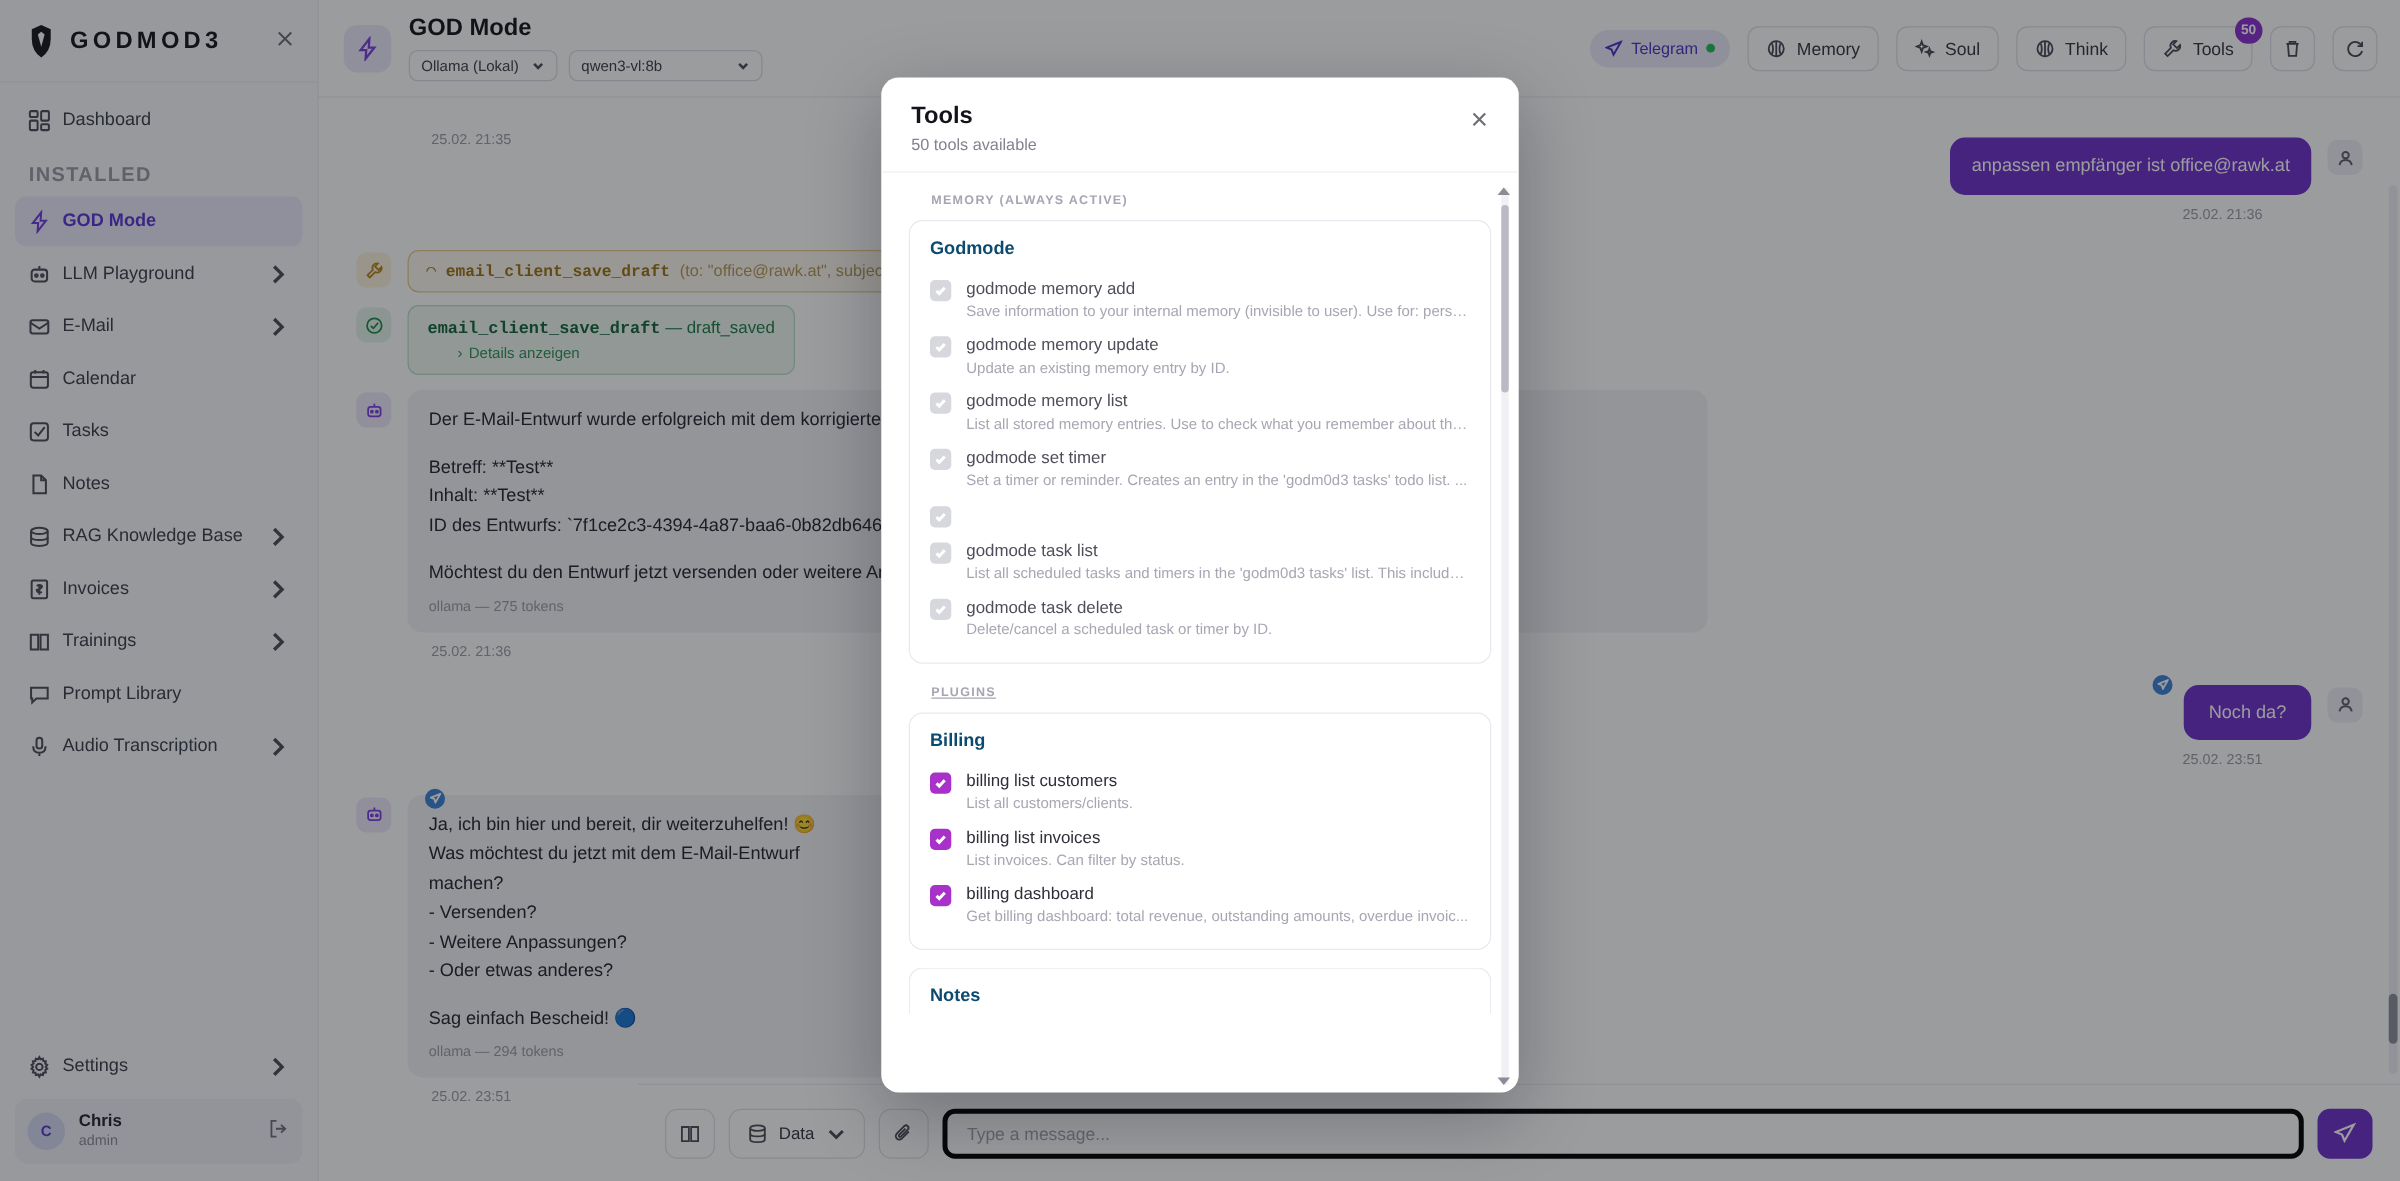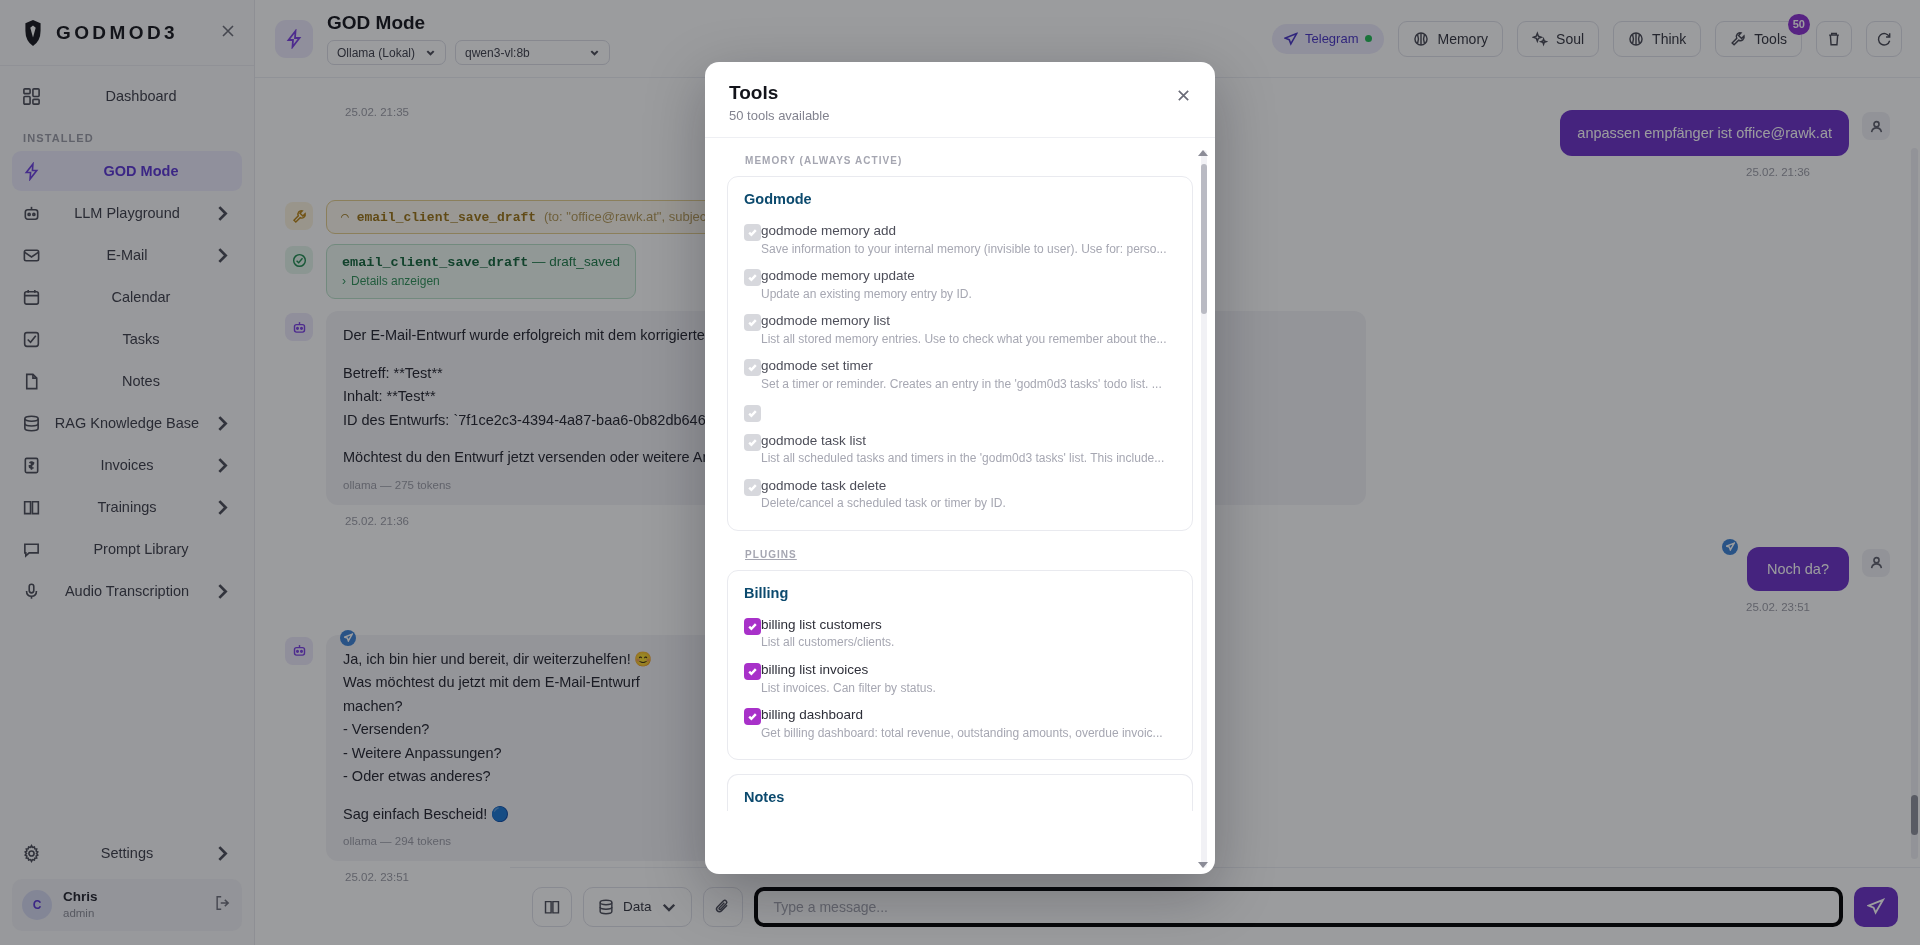--- a/index.html
+++ b/index.html
@@ -32,29 +32,29 @@
   .brandtext {
     font-size:19px; font-weight:700; letter-spacing:3.4px; color:#15161c;
     font-family:"Liberation Sans", sans-serif; flex:1;
   }
   .brandclose { color:#6c6d78; font-size:19px; line-height:1; cursor:pointer; }
 
   .navscroll { flex:1; padding:10px 12px 0 12px; overflow:hidden; }
   .navitem {
     display:flex; align-items:center; gap:9px; height:40px;
     padding:0 10px; border-radius:9px; color:#3c3d49;
-    font-size:14.5px; cursor:pointer; margin-bottom:2px;text-align:center;
+    font-size:14.5px; cursor:pointer; margin-bottom:2px;
   }
   .navitem .ni-label { flex:1; }
   .navitem.active { background:#ecebfb; color:#5b35d5; font-weight:600; }
   .navitem.active svg { stroke:#6c3fe0; }
   .navitem svg { width:19px; height:19px; flex:none; stroke:#4b4c58; stroke-width:1.7; fill:none; }
   .chev { width:12px; height:12px; stroke:#b0b1bb; stroke-width:2; fill:none; }
   .sectlabel {
-    font-size:11px; letter-spacing:1.1px; font-weight:700; color:#9a9ba6;
+    font-size:16px; letter-spacing:1.1px; font-weight:700; color:#9a9ba6;
     padding:14px 11px 7px 11px;
   }
   .sidefoot { padding:8px 12px 14px 12px; }
   .userrow {
     display:flex; align-items:center; gap:11px; height:52px;
     padding:0 10px; border-radius:10px; background:#f1f1f6; margin-top:6px;
   }
   .avatar {
     width:30px; height:30px; border-radius:50%; background:#d6d9f2; color:#5b35d5;
     font-size:12px; font-weight:700; display:flex; align-items:center; justify-content:center;
@@ -124,21 +124,21 @@
     white-space:nowrap; overflow:hidden;
     font-family:"Liberation Mono", monospace;
   }
   .toolcall .nm { font-weight:700; }
   .toolcall .args { color:#b49857; font-family:"Liberation Sans", sans-serif; }
   .toolres {
     border:1px solid #b9e0c8; background:#eef8f2; border-radius:9px;
     padding:9px 15px 10px 15px; font-size:13.5px; color:#1d7a48;
   }
   .toolres .nm { font-weight:700; font-family:"Liberation Mono", monospace; color:#13653b; }
-  .toolres .det { font-size:12px; color:#2f9159; margin-top:4px; }
+  .toolres .det { font-size:12px; color:#2f9159; margin-top:4px;margin-left:24px; }
   .bubble {
     background:#f3f3f7; border-radius:12px; padding:13px 17px 10px 17px;
     font-size:14.5px; color:#23242e; line-height:1.62; max-width:1040px;
   }
   .bubble .meta { font-size:11.5px; color:#9b9ca6; margin-top:6px; }
   .ubub {
     background:#6b2fc9; color:#fff; border-radius:12px; padding:12px 17px;
     font-size:14.5px; line-height:1.55; max-width:430px;
   }
   .ubub.small { padding:11px 20px; }
@@ -194,21 +194,21 @@
   .mclose svg { width:15px; height:15px; stroke:#6b6c78; stroke-width:1.8; fill:none; }
   .mbody { flex:1; overflow:hidden; position:relative; padding:17px 22px 0 22px; }
   .grouplabel {
     font-size:10px; font-weight:700; letter-spacing:1.05px; color:#a5a6b1;
     margin:0 0 10px 2px;
     padding-left:16px;
   }
   .grouplabel.spaced { margin-top:18px;text-decoration:underline; }
   .card { border:1px solid #e9eaef; border-radius:11px; padding:14px 16px 13px 16px; }
   .cardtitle { font-size:14.5px; font-weight:700; color:#0c4a6e; margin-bottom:10px; }
-  .toolitem { display:flex; gap:0; align-items:flex-start; padding:5px 0; }
+  .toolitem { display:flex; gap:12px; align-items:flex-start; padding:5px 0; }
   .cbx {
     width:17px; height:17px; border-radius:4px; flex:none; margin-top:2px;
     display:flex; align-items:center; justify-content:center;
   }
   .cbx.dis { background:#d7d8dd; }
   .cbx.on  { background:#a831c9; }
   .cbx svg { width:11px; height:11px; stroke:#fff; stroke-width:2.6; fill:none; }
   .tname { font-size:13.5px; color:#2d2e38; line-height:1.3; }
   .tname.dim { color:#4d4e59; }
   .tdesc {

